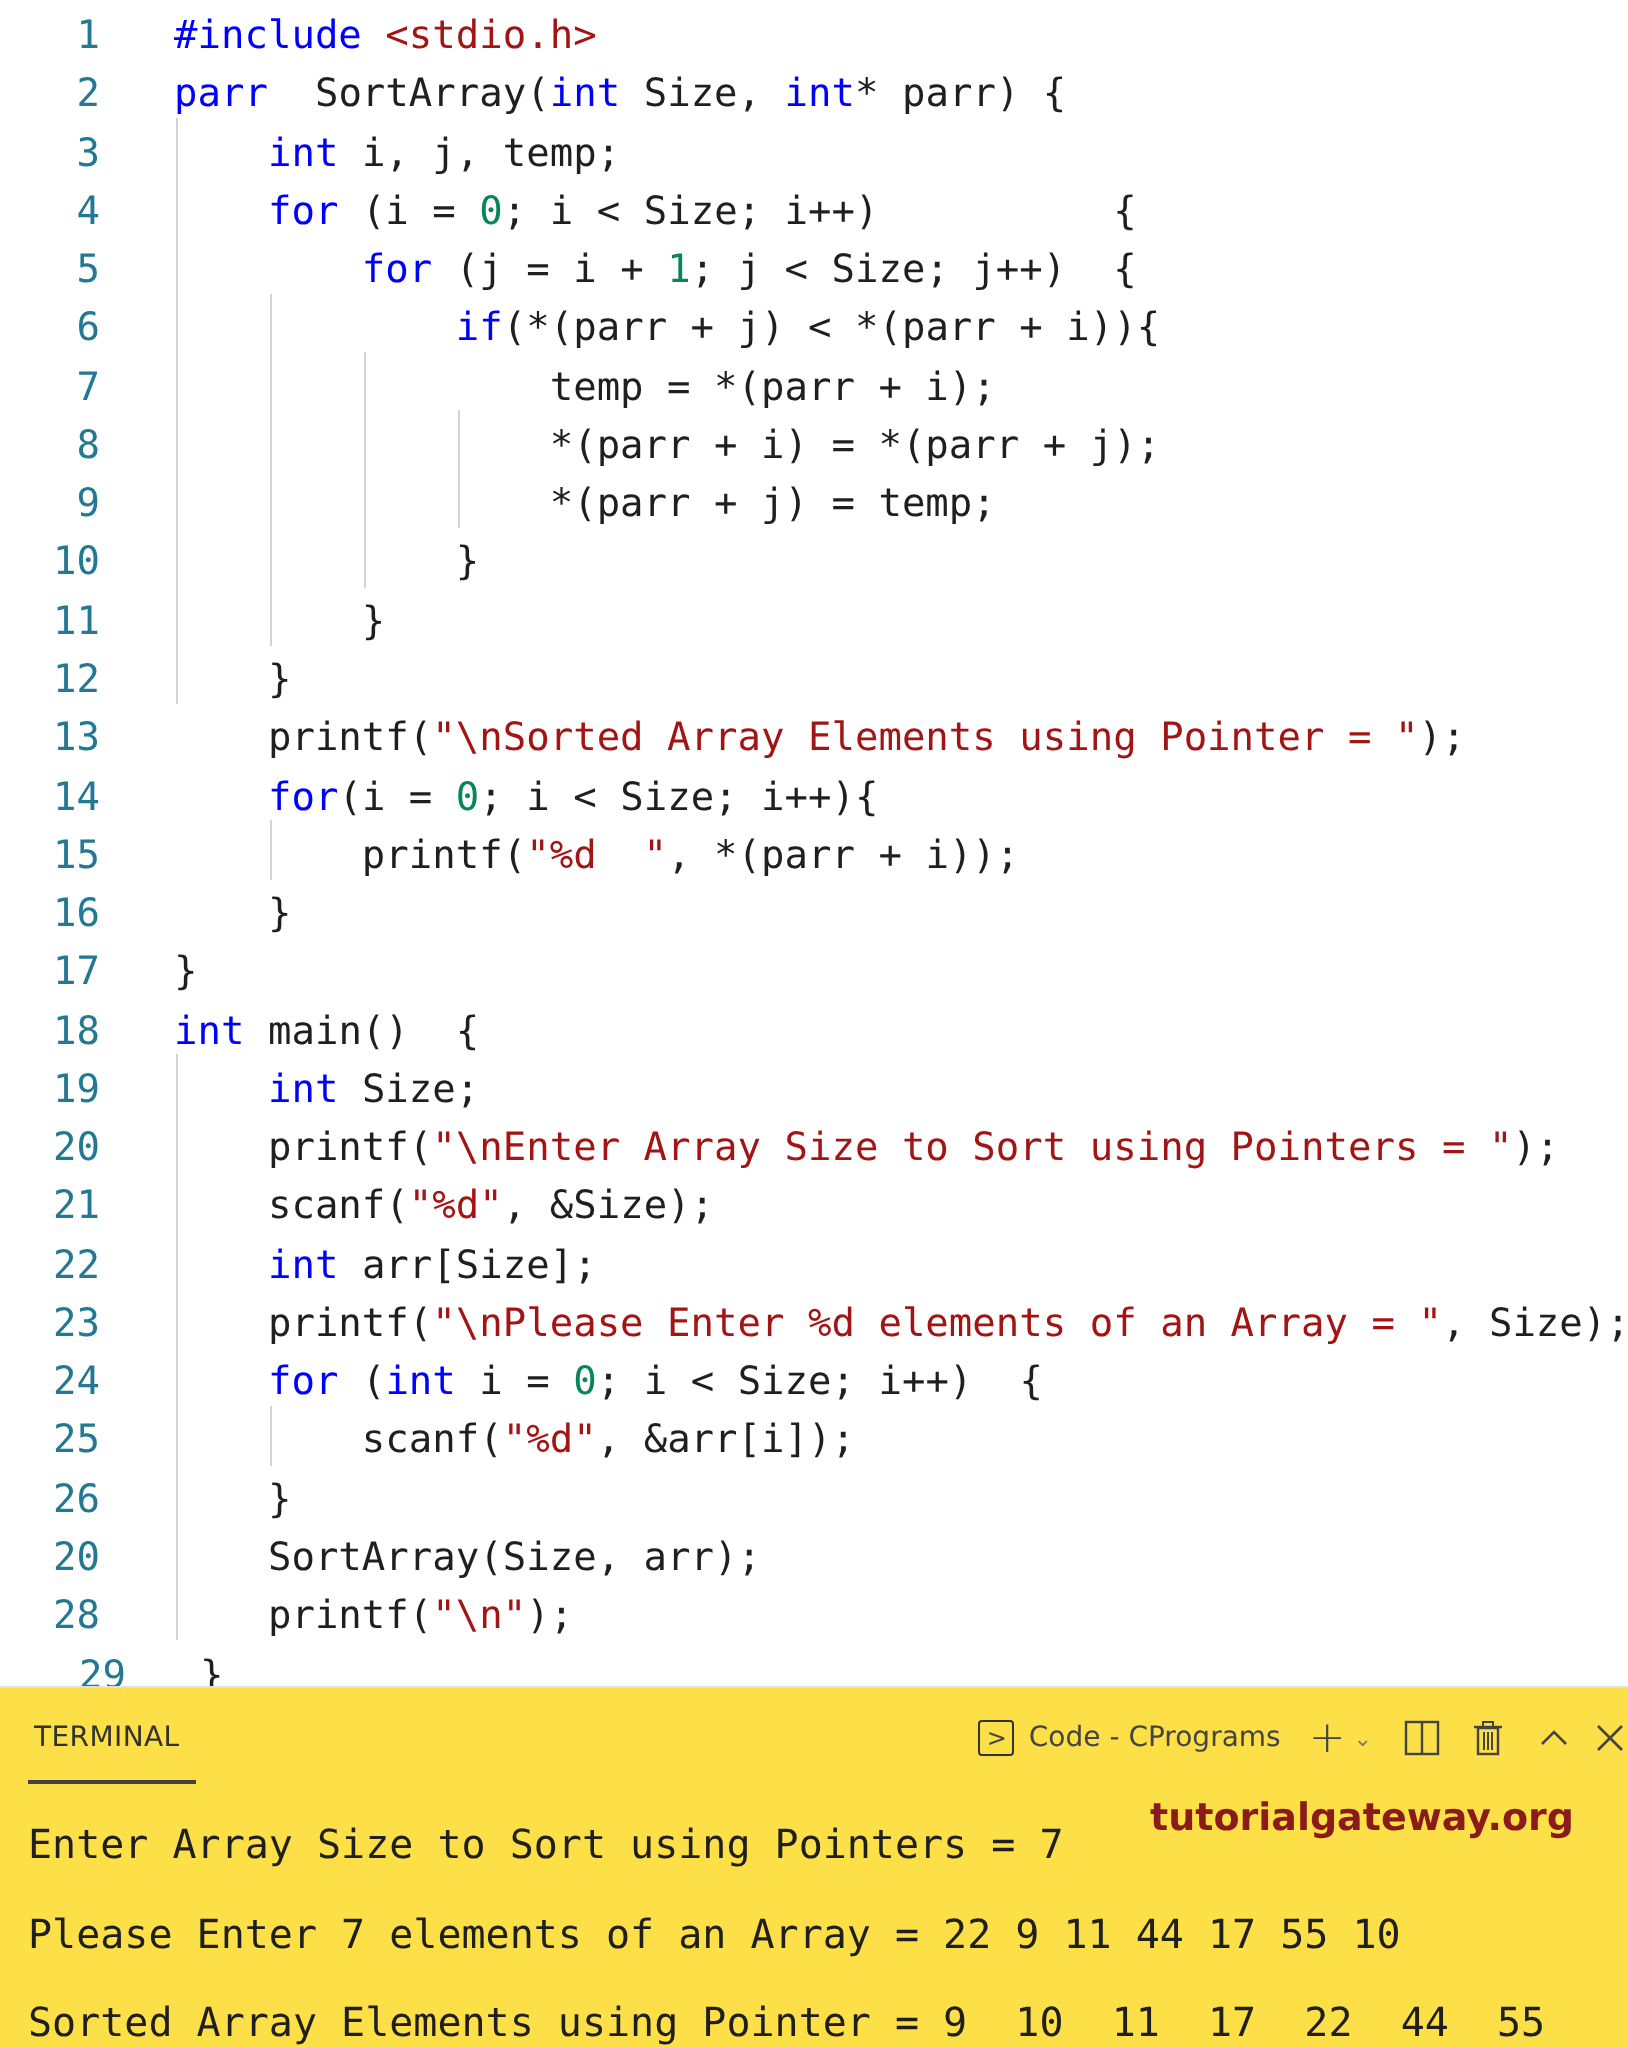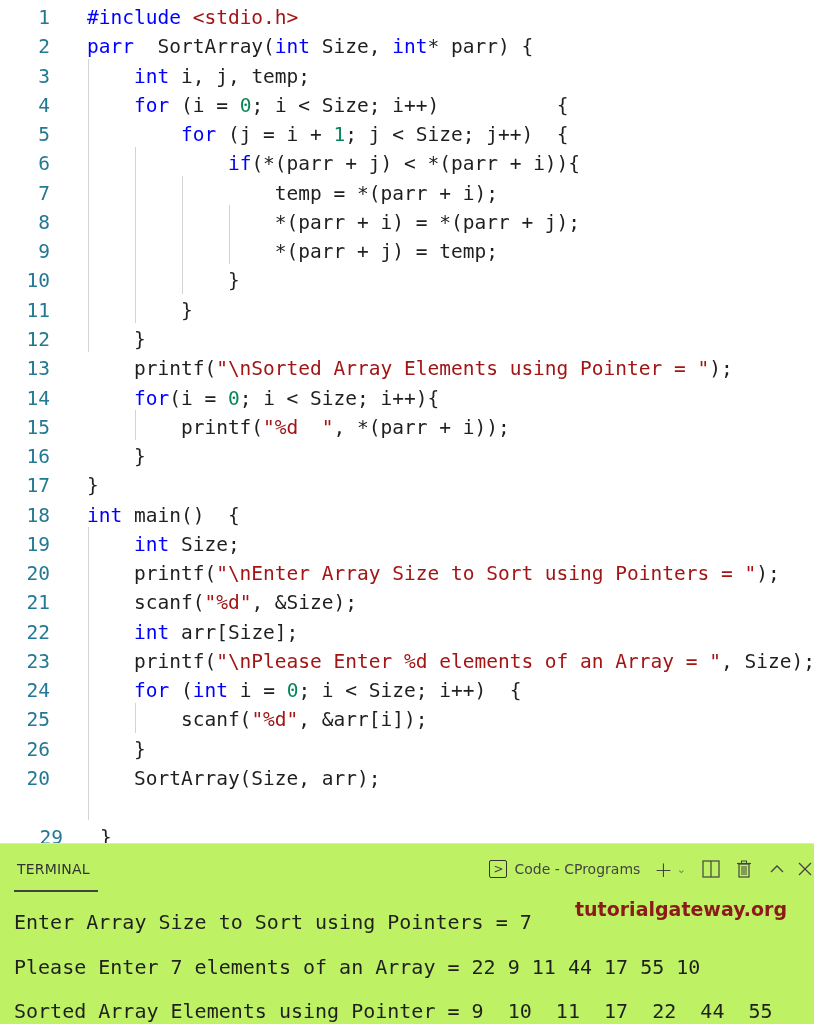--- a/index.html
+++ b/index.html
@@ -7,21 +7,21 @@
   .editor { position:absolute; left:0; top:0; width:814px; height:843px; overflow:hidden; background:#fff; }
   .line { position:absolute; left:0; height:29.3px; line-height:29.3px; font-size:19.5px; white-space:pre; color:#1f1f1f; }
   .ln { position:absolute; left:0; width:50px; text-align:right; color:#237893; }
   .code { position:absolute; left:87px; }
   .kw { color:#0000ff; }
   .str { color:#a31515;text-align:center; }
   .num { color:#098658; }
   .pp { color:#0000ff; }
   .guide { position:absolute; width:1px; background:#d3d3d3; }
   .divider { position:absolute; left:0; top:843px; width:814px; height:1px; background:#e0e0e0; }
-  .panel { position:absolute; left:0; top:844px; width:814px; height:180px; background:#bef264; }
+  .panel { position:absolute; left:0; top:844px; width:814px; height:180px; background:#fde047; }
   .tab { position:absolute; left:17px; top:17px; font-family:"DejaVu Sans", sans-serif; font-size:14px; color:#333; letter-spacing:0.2px; }
   .tab-underline { position:absolute; left:14px; top:46px; width:84px; height:1.5px; background:#424242; }
   .panel-actions { position:absolute; right:0; top:12px; height:26px; display:flex; align-items:center; font-family:"DejaVu Sans", sans-serif; font-size:14px; color:#444; }
   .term-icon { width:18px; height:18px; border:1.2px solid #333; border-radius:2px; display:inline-flex; align-items:center; justify-content:center; font-size:12px; margin-right:7px; box-sizing:border-box; }
   .act { margin-left:12px; display:inline-flex; align-items:center; justify-content:center; color:#444; }
   .term-out { position:absolute; left:14px; font-family:"DejaVu Sans Mono", monospace; font-size:20px; color:#1f1f1f; white-space:pre; }
   .watermark { position:absolute; left:575px; top:54px; font-family:"DejaVu Sans", sans-serif; font-weight:bold; font-size:19px; color:#8b1a1a; }
 </style>
 </head>
 <body>
@@ -54,20 +54,21 @@
     <div class="line" style="top: 500.59px; width: 814px;"><span class="ln">18</span><span class="code"><span class="kw">int</span><span> main()  {</span></span></div>
     <div class="line" style="top: 529.86px; width: 814px;"><span class="ln">19</span><span class="code"><span>    </span><span class="kw">int</span><span> Size;</span></span></div>
     <div class="line" style="top: 559.13px; width: 814px;"><span class="ln">20</span><span class="code"><span>    printf(</span><span class="str">"\nEnter Array Size to Sort using Pointers = "</span><span>);</span></span></div>
     <div class="line" style="top: 588.4px; width: 814px;"><span class="ln">21</span><span class="code"><span>    scanf(</span><span class="str">"%d"</span><span>, &amp;Size);</span></span></div>
     <div class="line" style="top: 617.67px; width: 814px;"><span class="ln">22</span><span class="code"><span>    </span><span class="kw">int</span><span> arr[Size];</span></span></div>
     <div class="line" style="top: 646.94px; width: 814px;"><span class="ln">23</span><span class="code"><span>    printf(</span><span class="str">"\nPlease Enter %d elements of an Array = "</span><span>, Size);</span></span></div>
     <div class="line" style="top: 676.21px; width: 814px; padding-left: 28px;"><span class="ln">24</span><span class="code"><span>    </span><span class="kw">for</span><span> (</span><span class="kw">int</span><span> i = </span><span class="num">0</span><span>; i &lt; Size; i++)  {</span></span></div>
     <div class="line" style="top: 705.48px; width: 814px;"><span class="ln">25</span><span class="code"><span>        scanf(</span><span class="str">"%d"</span><span>, &amp;arr[i]);</span></span></div>
     <div class="line" style="top: 734.75px; width: 814px;"><span class="ln">26</span><span class="code"><span>    }</span></span></div>
     <div class="line" style="top: 764.02px; width: 814px;"><span class="ln">20</span><span class="code"><span>    SortArray(Size, arr);</span></span></div>
+    <div class="line" style="top: 793.29px; width: 814px;"><span class="ln">28</span><span class="code"><span>    printf(</span><span class="str">"\n"</span><span>);</span></span></div>
     <div class="line" style="top: 822.56px; width: 814px; margin-left: 13px;"><span class="ln">29</span><span class="code"><span>}</span></span></div>
   </div>
 
 <div class="divider"></div>
 
 <div class="panel">
   <div class="tab">TERMINAL</div>
   <div class="tab-underline"></div>
   <div class="panel-actions">
     <span class="term-icon">&gt;</span>

